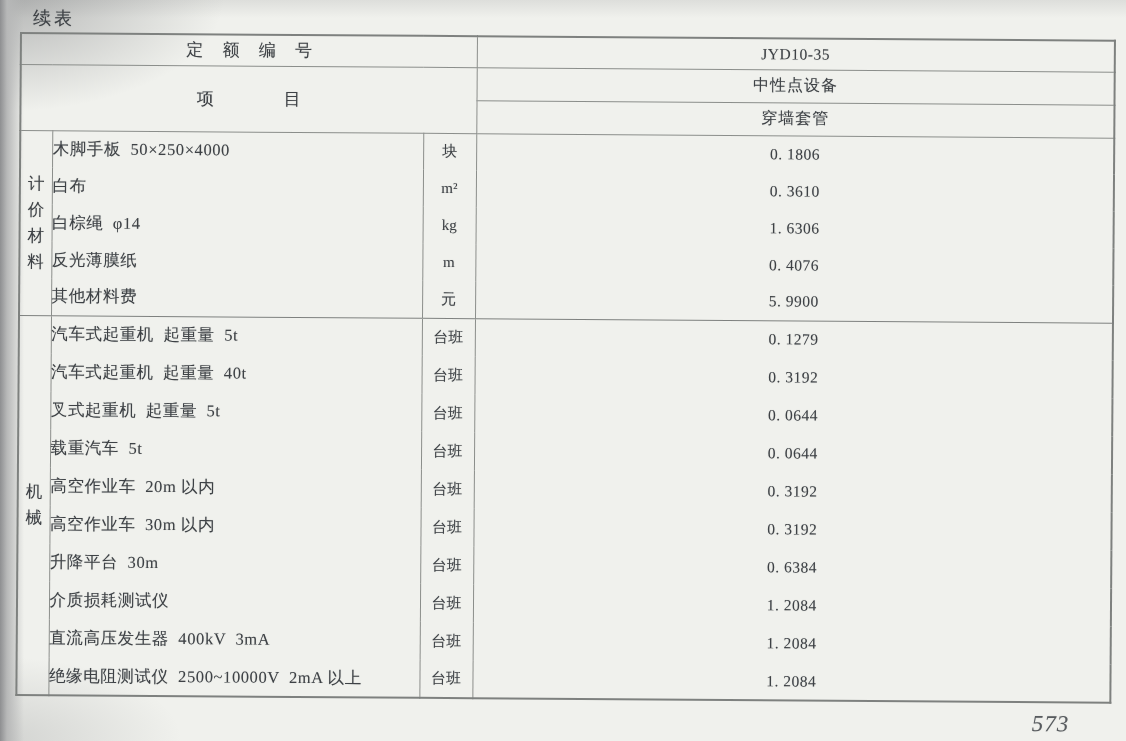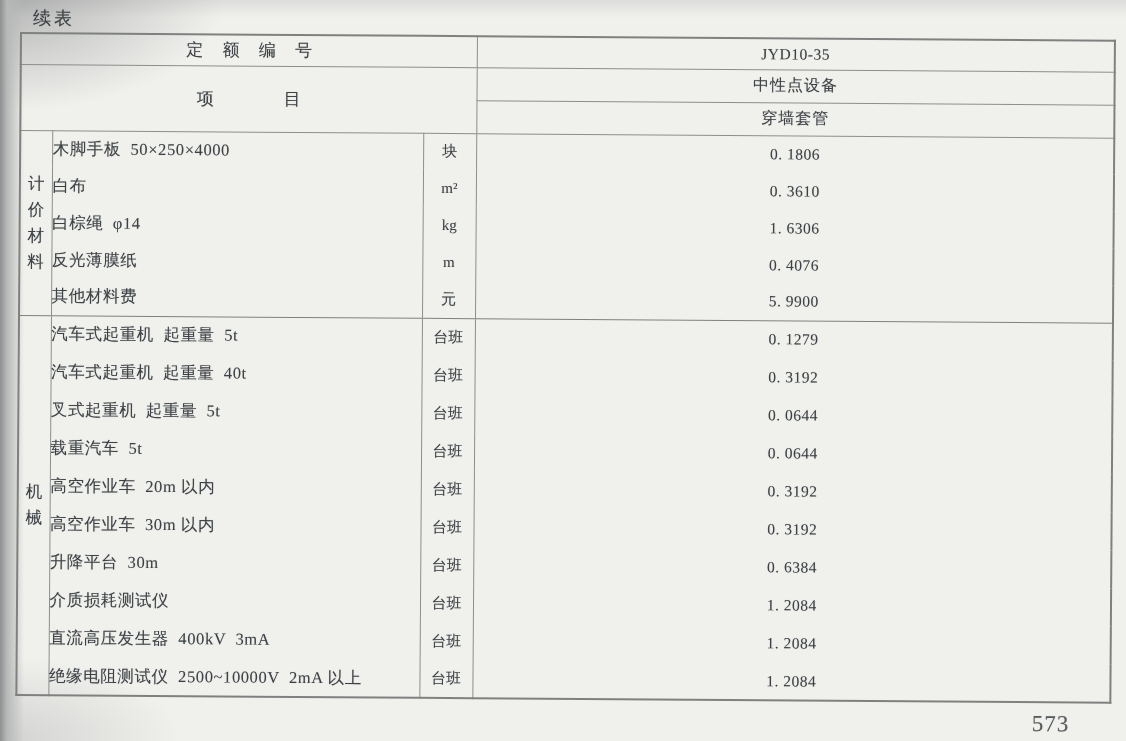--- a/index.html
+++ b/index.html
@@ -89,20 +89,21 @@
     border-right: 1px solid #8b8e8b;
   }
   td.value-cell {
     text-align: center;
     font-size: 15.5px;
     letter-spacing: 0.5px;
   }
   .page-number {
     position: absolute;
     right: 52px; top: 704px;
+    font-style: italic;
     font-size: 23px;
     letter-spacing: 1px;
     color: #575b5e;
     text-shadow: 0 0 1px rgba(70,74,78,0.3);
   }
 </style>
 </head>
 <body>
 
 <div class="scan-page">

